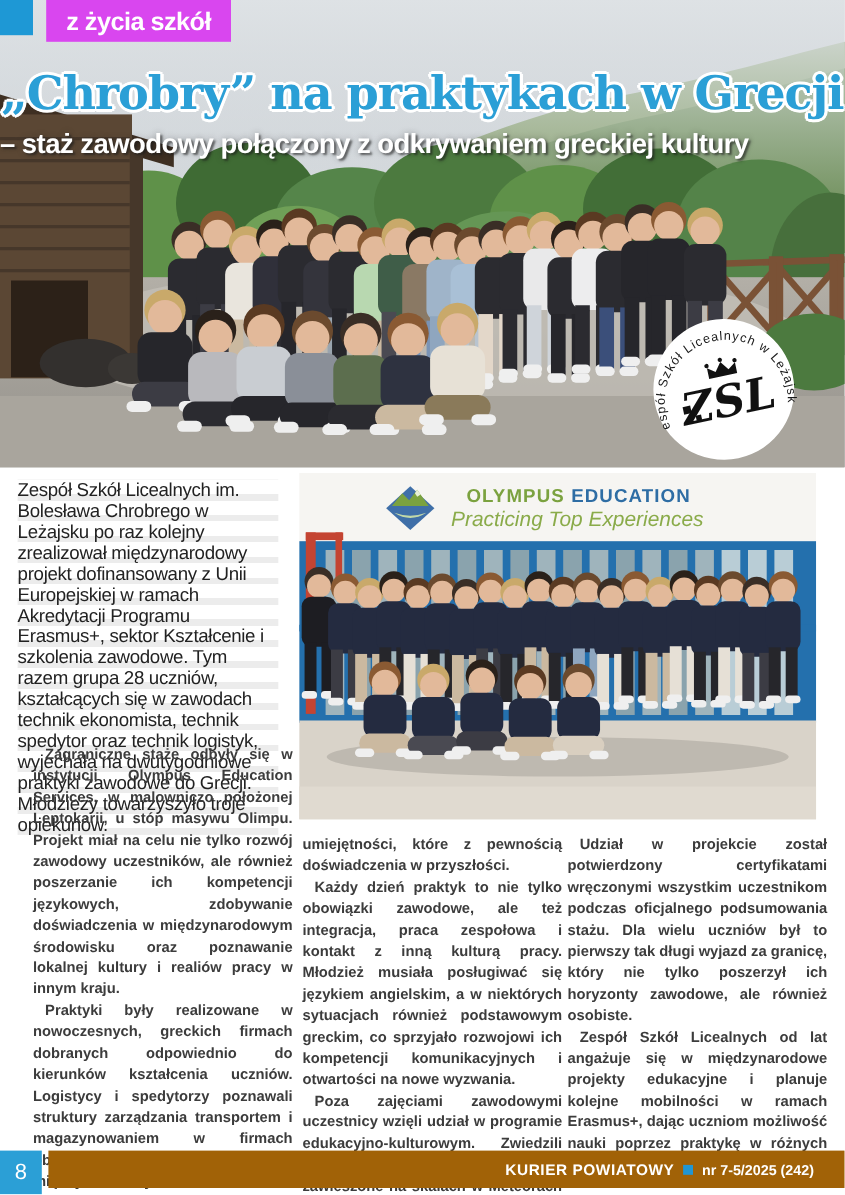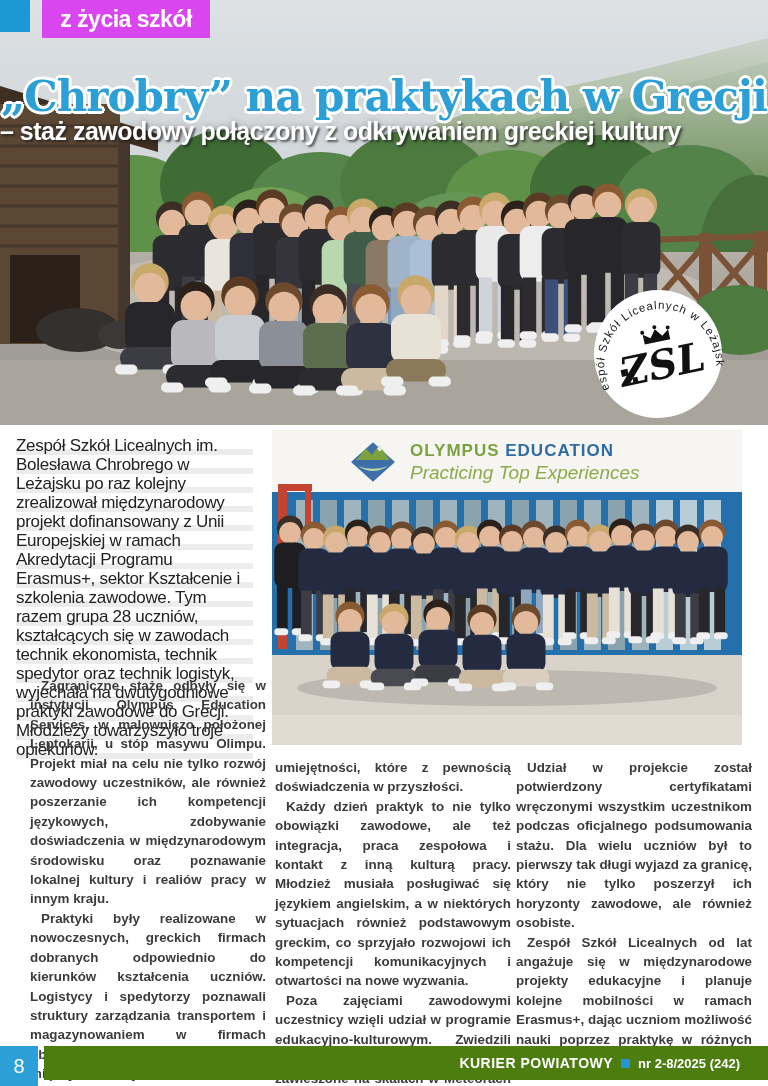--- a/index.html
+++ b/index.html
@@ -9,58 +9,58 @@
   
   .photo-top{position:absolute;left:0;top:0;width:768px;height:425px;}
   .photo-top svg{display:block;width:100%;height:100%;}
 
   
   .corner-square{position:absolute;left:0;top:0;width:30px;height:32px;background:#1e98d5;}
   .section-badge{position:absolute;left:42px;top:0;width:168px;height:38px;background:#d946ef;
         color:#fff;font-weight:bold;font-size:23px;display:flex;align-items:center;justify-content:center;
         letter-spacing:-.5px;}
 
-  .headline{position:absolute;left:0;top:72px;width:768px;text-align:center;
+  .headline{position:absolute;left:0;top:60px;width:768px;text-align:center;
         font-family:"DejaVu Serif",serif;font-weight:bold;font-size:42px;color:#2b9fd6;letter-spacing:-1px;
         text-shadow:-2px -2px 0 #fff,2px -2px 0 #fff,-2px 2px 0 #fff,2px 2px 0 #fff,
                     0 -3px 0 #fff,0 3px 0 #fff,-3px 0 0 #fff,3px 0 0 #fff;}
   .subhead{position:absolute;left:0;top:117px;width:768px;text-align:left;
         font-weight:bold;font-size:25px;color:#fff;letter-spacing:-.5px;
         text-shadow:2px 2px 2px rgba(25,25,25,.6),0 0 6px rgba(40,40,40,.35);}
 
   
   .zsl-logo{position:absolute;left:588px;top:284px;width:140px;height:140px;transform:rotate(-12deg);}
 
   
   .intro{position:absolute;left:16px;top:436px;width:237px;
         font-weight:normal;font-size:17px;line-height:19px;color:#222;letter-spacing:-.3px;
         background:repeating-linear-gradient(to bottom,transparent 0,transparent 13px,#ececec 13px,#ececec 19px);}
 
   
   .photo-bottom{position:absolute;left:272px;top:430px;width:470px;height:315px;}
   .photo-bottom svg.scene{display:block;width:100%;height:100%;}
   .sign{position:absolute;left:70px;top:4px;right:6px;height:56px;display:flex;align-items:center;gap:14px;}
   .sign-logo{width:46px;height:46px;flex:0 0 auto;margin-left:8px;}
-  .sign-line1{font-weight:bold;font-size:17px;letter-spacing:1px;white-space:nowrap;}
+  .sign-line1{font-weight:bold;font-size:17px;letter-spacing:1px;white-space:nowrap;margin-left:14px;}
   .sign-line1 .w1{color:#7ba23f;}
   .sign-line1 .w2{color:#2e6da4;}
   .sign-line2{font-style:italic;font-size:19px;color:#8aab4a;text-align:center;margin-top:1px;}
 
   
   .col{position:absolute;width:236px;font-size:13.4px;line-height:19.4px;color:#3c3c3c;text-align:justify;}
   .col p{margin:0;font-weight:bold;}
   .col p.indent{text-indent:11px;}
   .col1{left:30px;top:676px;}
   .col2{left:275px;top:758px;}
   .col3{left:516px;top:758px;}
 
   
   .page-num{position:absolute;left:0;bottom:0;width:38px;height:40px;background:#2b9fd6;color:#fff;
         font-size:20px;display:flex;align-items:center;justify-content:center;}
-  .footer-bar{position:absolute;left:44px;right:0;bottom:6px;height:34px;background:#4d7c0f;
+  .footer-bar{position:absolute;left:44px;right:0;bottom:6px;height:34px;background:#a16207;
         display:flex;align-items:center;justify-content:flex-end;padding-right:28px;gap:8px;box-sizing:border-box;}
   .footer-pub{color:#fff;font-weight:bold;font-size:14px;letter-spacing:.5px;}
   .footer-sq{width:9px;height:9px;background:#2196d3;}
   .footer-issue{color:#fff;font-weight:bold;font-size:13px;}
 </style>
 </head>
 <body>
 
 <div class="page">
 
@@ -682,16 +682,16 @@
   <div class="col col3">
     <p class="indent">Udział w projekcie został potwierdzony certyfikatami wręczonymi wszystkim uczestnikom podczas oficjalnego podsumowania stażu. Dla wielu uczniów był to pierwszy tak długi wyjazd za granicę, który nie tylko poszerzył ich horyzonty zawodowe, ale również osobiste.</p>
     <p class="indent">Zespół Szkół Licealnych od lat angażuje się w międzynarodowe projekty edukacyjne i planuje kolejne mobilności w ramach Erasmus+, dając uczniom możliwość nauki poprzez praktykę w różnych zakątkach Europy.</p>
 
   </div>
 
   <div class="page-num">8</div>
   <div class="footer-bar">
     <span class="footer-pub">KURIER POWIATOWY</span>
     <span class="footer-sq"></span>
-    <span class="footer-issue">nr 2-8/2025 (242)</span>
+    <span class="footer-issue">nr 7-5/2025 (242)</span>
   </div>
 
 </div>
 
 </body></html>

